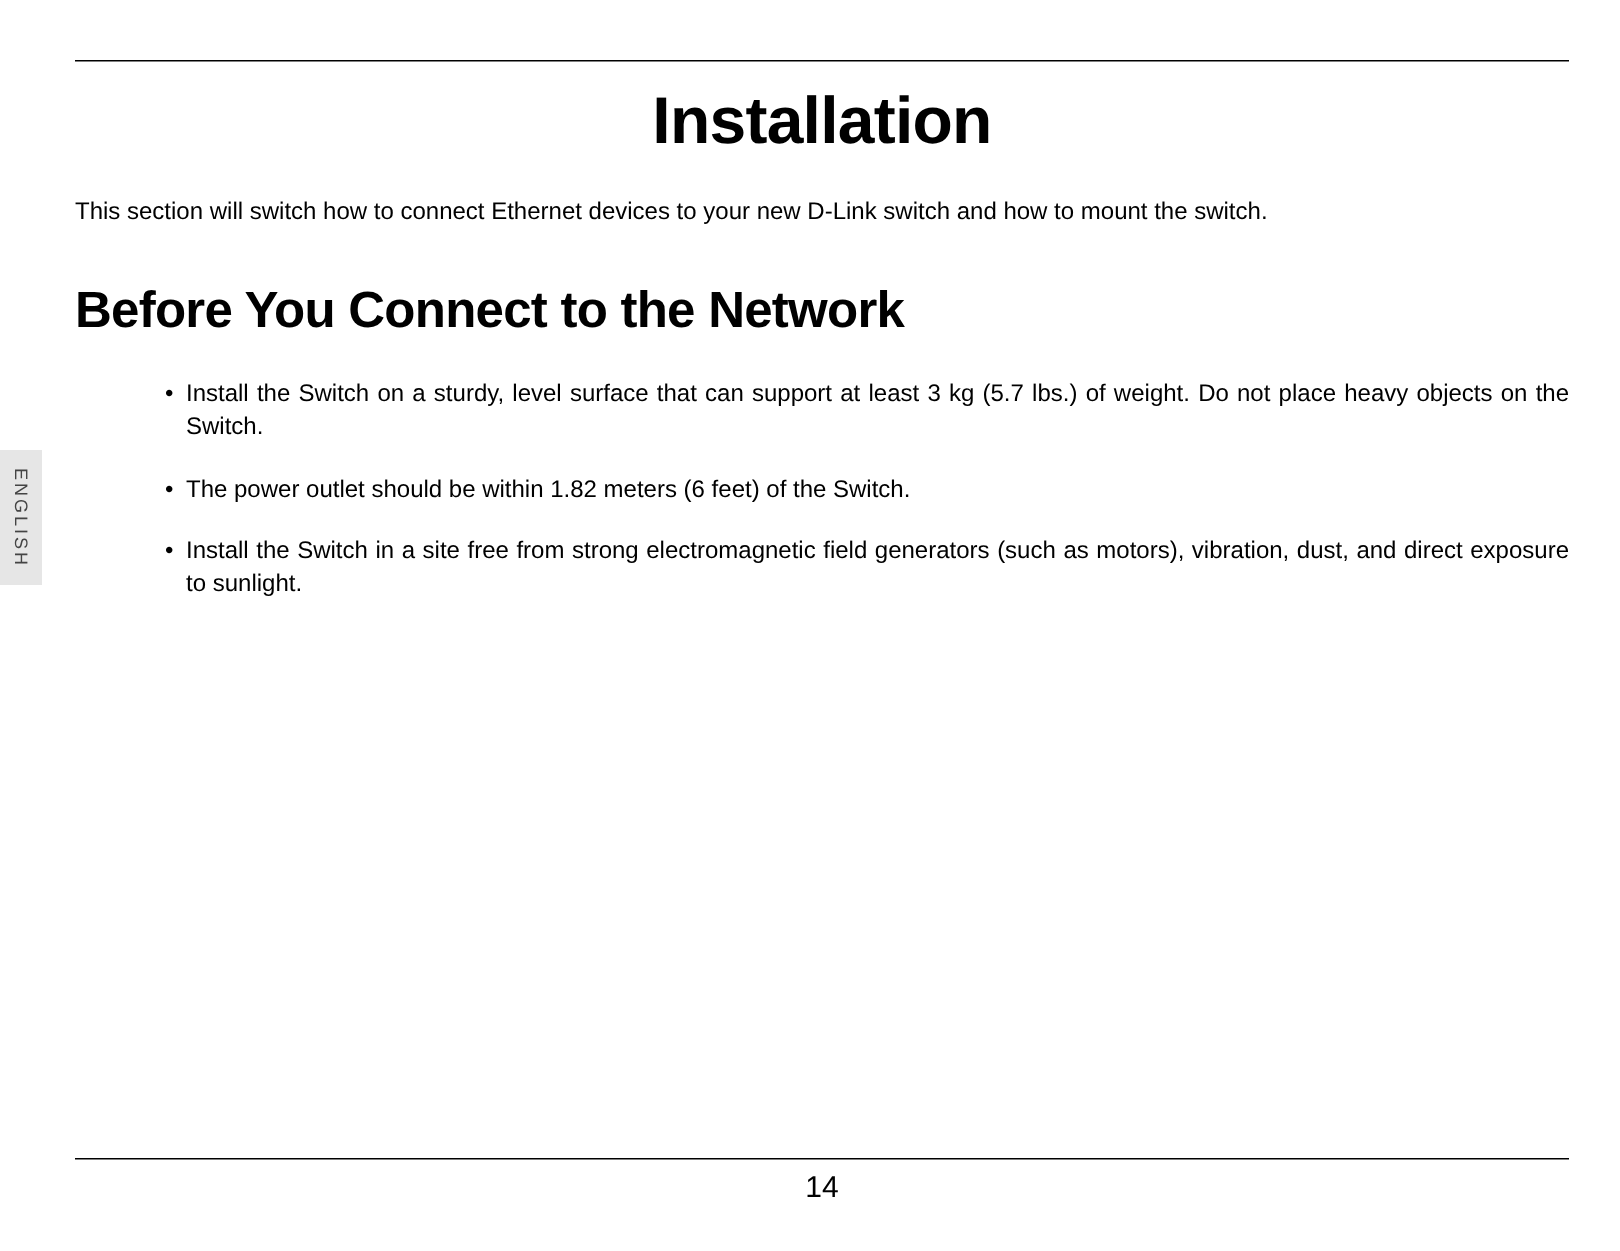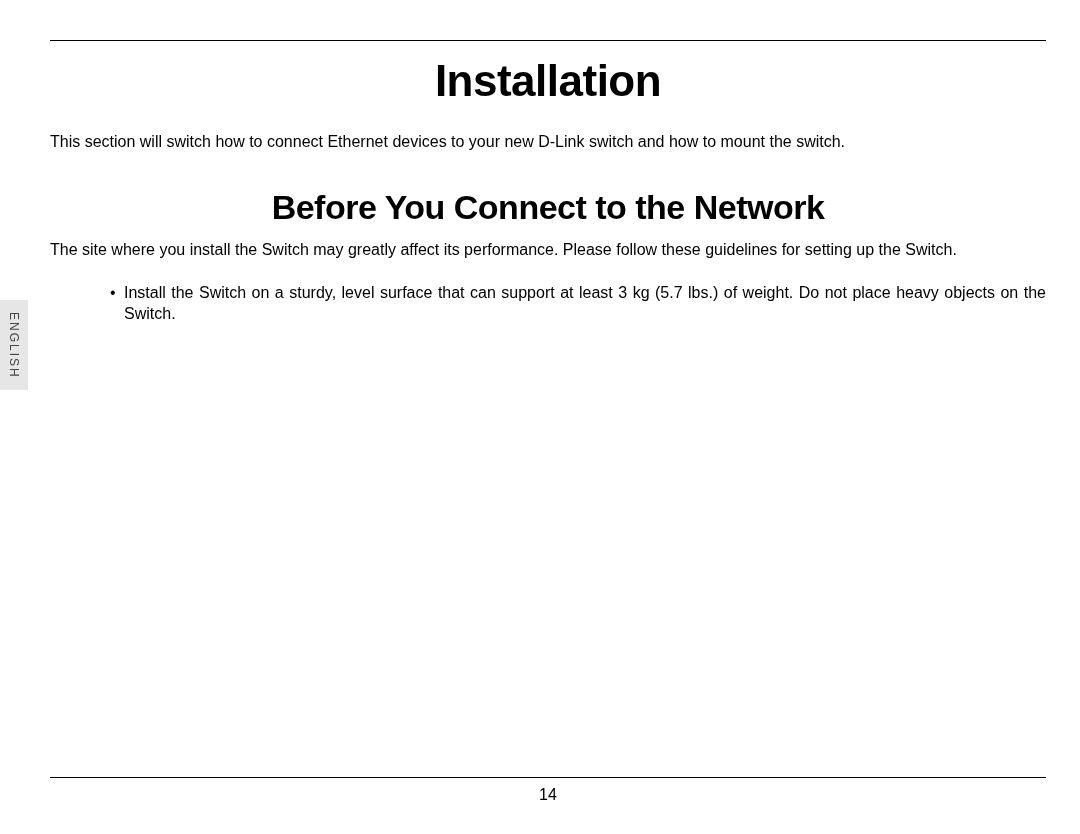--- a/index.html
+++ b/index.html
@@ -34,22 +34,22 @@
       letter-spacing: -0.5px;
     }
     .intro {
       font-size: 16px;
       margin-bottom: 35px;
       line-height: 1.4;
     }
     .subtitle {
       font-size: 34px;
       font-weight: 600;
-      text-align: center;
-      margin-bottom: 12px;
+      text-align: left;
+      margin-bottom: 25px;
       letter-spacing: -0.5px;
     }
     .subintro {
       font-size: 16px;
       margin-bottom: 20px;
       line-height: 1.4;
     }
     .bullets {
       list-style: none;
       padding-left: 60px;
@@ -89,42 +89,43 @@
     }
     .footer-area {
       margin-top: auto;
     }
     .bottom-rule {
       border-top: 1px solid #000;
       margin-bottom: 8px;
     }
     .page-number {
       text-align: center;
-      font-size: 16px;
+      font-size: 20px;
     }
   </style>
 </head>
 <body>
 
 <div class="language-tab">
   <span>ENGLISH</span>
 </div>
 
 <div class="page">
   <div class="top-rule"></div>
 
   <h1 class="title">Installation</h1>
 
   <p class="intro">This section will switch how to connect Ethernet devices to your new D-Link switch and how to mount the switch.</p>
 
   <h2 class="subtitle">Before You Connect to the Network</h2>
 
-  <p class="subintro">The site where you install the Switch may greatly affect its performance. Please follow these guidelines for setting up the Switch.</p>
 
   <ul class="bullets">
     <li>Install the Switch on a sturdy, level surface that can support at least 3 kg (5.7 lbs.) of weight. Do not place heavy objects on the Switch.</li>
+    <li>The power outlet should be within 1.82 meters (6 feet) of the Switch.</li>
+    <li>Install the Switch in a site free from strong electromagnetic field generators (such as motors), vibration, dust, and direct exposure to sunlight.</li>
   </ul>
 
   <div class="footer-area">
     <div class="bottom-rule"></div>
     <div class="page-number">14</div>
   </div>
 </div>
 
 </body></html>

